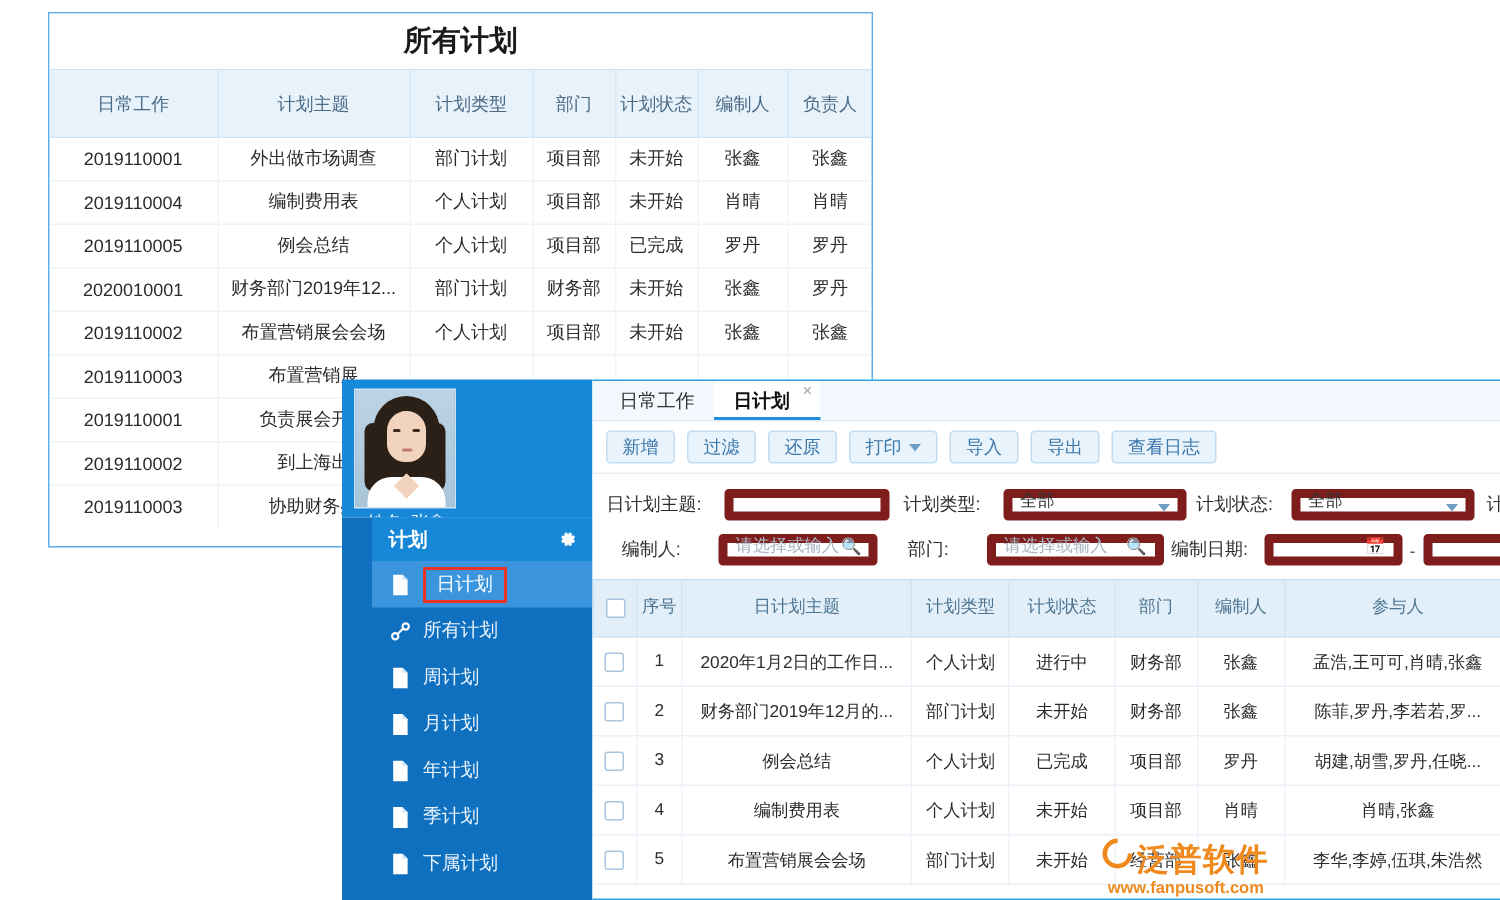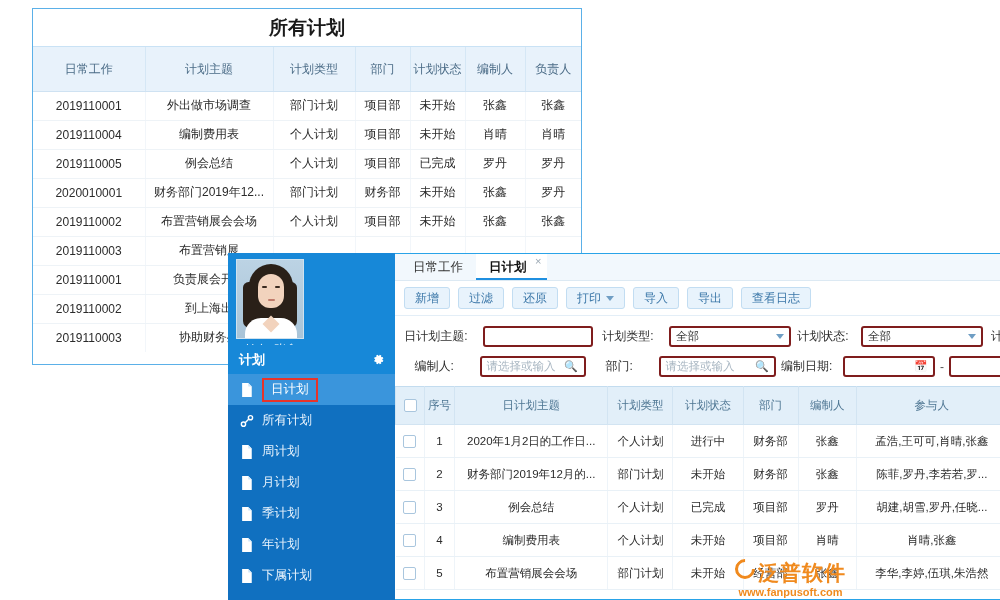--- a/index.html
+++ b/index.html
@@ -111,20 +111,21 @@
   .profile-info {
     margin-left: 9px; color: #ffffff; font-size: 11.5px; line-height: 21px;
   }
   .profile-info div { white-space: nowrap; }
 
   
   .sidebar {
     position: absolute; left: 0; top: 92px;
     width: 167px; height: 255px;
     background: #1070c0;
+    padding-left: 20px;
   }
   .sb-header {
     height: 29px; display: flex; align-items: center; justify-content: space-between;
     padding: 0 10px 0 11px; background: #1788d8;
     color: #ffffff; font-size: 13px; font-weight: bold;
   }
   .gear { width: 13px; height: 13px; position: relative; }
   .gear svg { display: block; }
   .sb-item {
     height: 31px; display: flex; align-items: center;
@@ -174,22 +175,22 @@
     background: #e8f3fc; border: 1px solid #c2ddf2; border-radius: 3px;
     color: #3b77a8; font-size: 12px;
     display: flex; align-items: center; justify-content: center; gap: 5px;
   }
   .caret { width:0;height:0;border-left:4px solid transparent;border-right:4px solid transparent;border-top:5px solid #6f9ec4; }
 
   .filters { padding: 7px 0 6px 0; background: #fff; }
   .frow { display: flex; align-items: center; height: 27px; font-size: 12px; color: #333; }
   .flab { text-align: center; color: #2d2d2d; font-size: 12px; }
   .fld {
-    height: 21px; border: 2px solid #7f1d1d; border-radius: 3px; background: #fff;
-    display: flex; align-items: center; padding: 0 5px; font-size: 11.5px; color: #333;
+    height: 21px; border: 6px solid #7f1d1d; border-radius: 3px; background: #fff;
+    display: flex; align-items: flex-end; padding: 0 5px; font-size: 11.5px; color: #333;
   }
   .fld.ph { color: #a8b6c2; justify-content: space-between; }
   .sel { justify-content: space-between; }
   .mag { color: #2f86d0; font-size: 11px; }
   .cal { color: #3f9bd8; font-size: 11px; }
 
   
   .grid { width: 613px; }
   table.dg { width: 100%; border-collapse: collapse; table-layout: fixed; }
   table.dg th {
@@ -404,30 +405,30 @@
             </span>
             <span class="sb-label">月计划</span>
           </div>
           <div class="sb-item">
             <span class="sb-icon">
               <svg width="13" height="14" viewBox="0 0 14 16">
                 <path fill="#ffffff" d="M2 0h7l4 4v12H2z"></path>
                 <path fill="#cfe6fa" d="M9 0l4 4H9z"></path>
               </svg>
             </span>
-            <span class="sb-label">季计划</span>
+            <span class="sb-label">年计划</span>
           </div>
           <div class="sb-item">
             <span class="sb-icon">
               <svg width="13" height="14" viewBox="0 0 14 16">
                 <path fill="#ffffff" d="M2 0h7l4 4v12H2z"></path>
                 <path fill="#cfe6fa" d="M9 0l4 4H9z"></path>
               </svg>
             </span>
-            <span class="sb-label">年计划</span>
+            <span class="sb-label">季计划</span>
           </div>
           <div class="sb-item">
             <span class="sb-icon">
               <svg width="13" height="14" viewBox="0 0 14 16">
                 <path fill="#ffffff" d="M2 0h7l4 4v12H2z"></path>
                 <path fill="#cfe6fa" d="M9 0l4 4H9z"></path>
               </svg>
             </span>
             <span class="sb-label">下属计划</span>
           </div>

